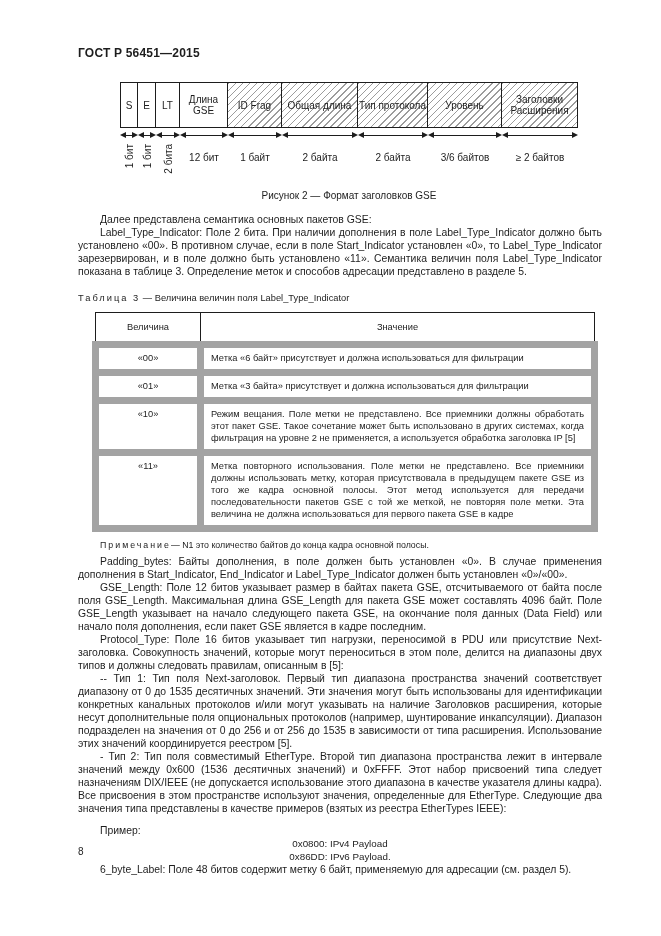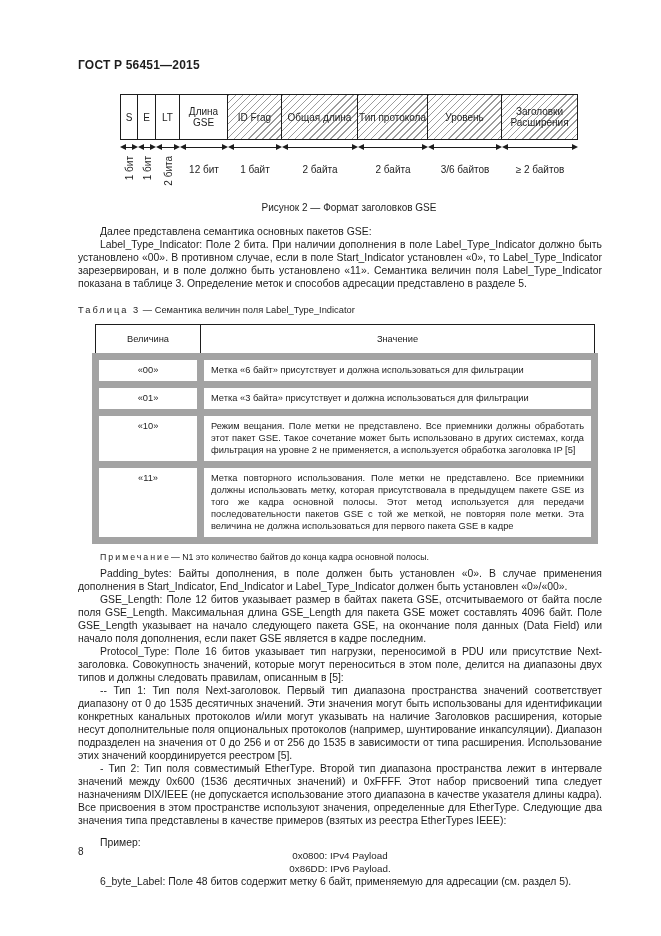--- a/index.html
+++ b/index.html
@@ -3,21 +3,21 @@
 <meta charset="utf-8">
 <style>
   html,body{margin:0;padding:0;}
   body{
     width:661px;height:936px;background:#ffffff;
     font-family:"Liberation Sans", sans-serif;color:#1d1d1d;
     position:relative;overflow:hidden;
     -webkit-font-smoothing:antialiased;
   }
   .page{position:absolute;inset:0;background:#fff;}
-  .content{position:absolute;left:78px;top:58px;width:524px;}
+  .content{position:absolute;left:78px;top:46px;width:524px;}
   .doc-header{font-size:12px;font-weight:bold;letter-spacing:.2px;margin:0;}
 
   
   .figure{margin:22px 0 0 42px;width:458px;}
   .fcells{display:flex;height:46px;}
   .fcell{
     box-sizing:border-box;border:1.5px solid #1d1d1d;background:#fff;
     display:flex;align-items:center;justify-content:center;text-align:center;
     font-size:10px;line-height:11px;flex:0 0 auto;
   }
@@ -184,21 +184,21 @@
           </div>
         </div>
       <div class="fig-caption">Рисунок 2 — Формат заголовков GSE</div>
     </div>
 
     <div class="paras">
         <p class="para"><span>Далее представлена семантика основных пакетов GSE:</span></p>
         <p class="para"><span class="b">Label_Type_Indicator: </span><span>Поле 2 бита. При наличии дополнения в поле Label_Type_Indicator должно быть установлено «00». В противном случае, если в поле Start_Indicator установлен «0», то Label_Type_Indicator зарезервирован, и в поле должно быть установлено «11». Семантика величин поля Label_Type_Indicator показана в таблице 3. Определение меток и способов адресации представлено в разделе 5.</span></p>
       </div>
 
-    <p class="tbl-caption"><span class="ls">Таблица 3</span><span> — Семантика величин поля Label_Type_Indicator</span></p>
+    <p class="tbl-caption"><span class="ls">Таблица 3</span><span> — Величина величин поля Label_Type_Indicator</span></p>
 
     <table class="t3">
       <colgroup>
           <col class="c1">
           <col>
         </colgroup>
       <thead>
         <tr>
           <th>Величина</th>
           <th>Значение</th>

